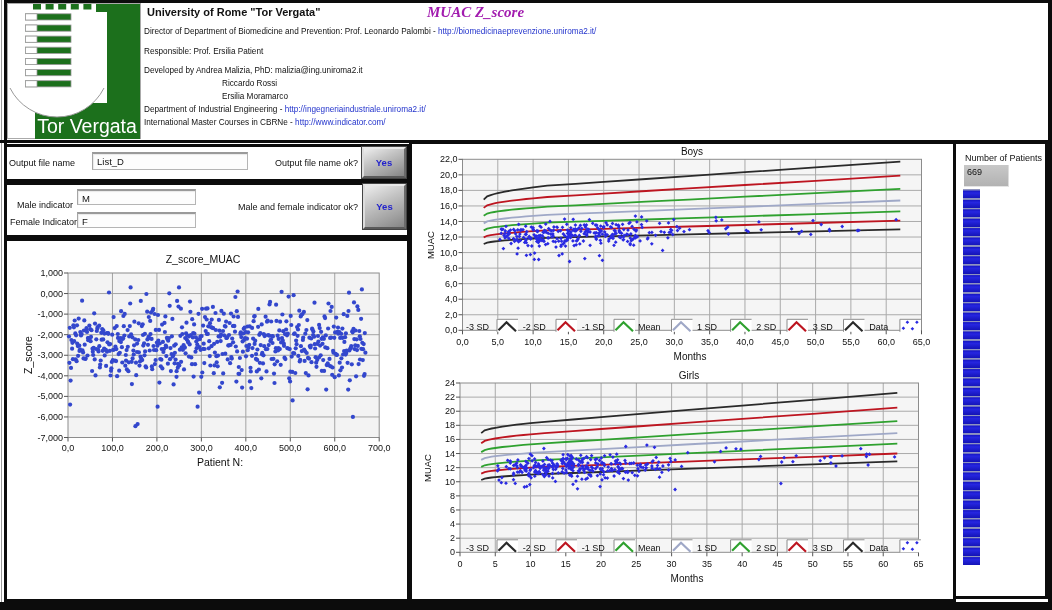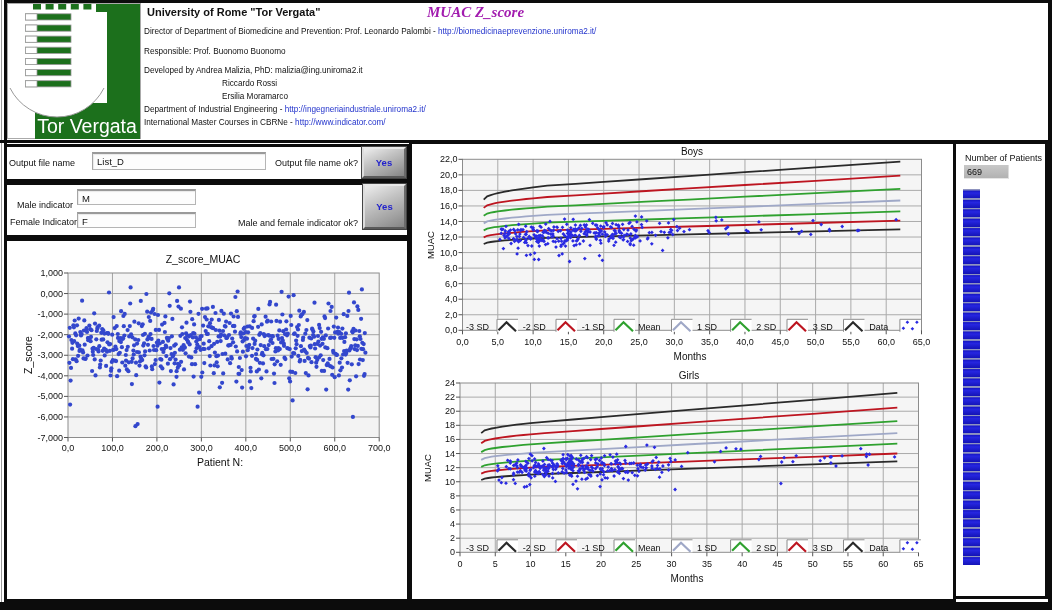--- a/index.html
+++ b/index.html
@@ -55,50 +55,50 @@
       <rect x="18.5" y="66.5" width="11.5" height="6.2" fill="#fff" stroke="#999" stroke-width="0.8"></rect>
     </g>
     <g>
       <rect x="18.5" y="77.7" width="45.5" height="6.2" fill="#1c701c" stroke="#999" stroke-width="0.8"></rect>
       <rect x="18.5" y="77.7" width="11.5" height="6.2" fill="#fff" stroke="#999" stroke-width="0.8"></rect>
     </g>
 <text x="80" y="130" text-anchor="middle" style="font-size:19.5px;fill:#fff;font-family:'Liberation Sans',sans-serif">Tor Vergata</text>
 </svg>
 <div class="lbl" style="left:147px;top:6px;font-size:11px;font-weight:bold">University of Rome "Tor Vergata"</div>
 <div class="lbl" style="left:144px;top:27px;font-size:8.2px">Director of Department of Biomedicine and Prevention: Prof. Leonardo Palombi - <a class="lk">http://biomedicinaeprevenzione.uniroma2.it/</a></div>
-<div class="lbl" style="left:144px;top:47px;font-size:8.2px">Responsible: Prof. Buonomo Buonomo</div>
+<div class="lbl" style="left:144px;top:47px;font-size:8.2px">Responsible: Prof. Ersilia Patient</div>
 <div class="lbl" style="left:144px;top:66px;font-size:8.2px">Developed by Andrea Malizia, PhD: malizia@ing.uniroma2.it</div>
 <div class="lbl" style="left:222px;top:79px;font-size:8.2px">Riccardo Rossi</div>
 <div class="lbl" style="left:222px;top:92px;font-size:8.2px">Ersilia Moramarco</div>
 <div class="lbl" style="left:144px;top:105px;font-size:8.2px">Department of Industrial Engineering - <a class="lk">http://ingegneriaindustriale.uniroma2.it/</a></div>
 <div class="lbl" style="left:144px;top:118px;font-size:8.2px">International Master Courses in CBRNe - <a class="lk">http://www.indicator.com/</a></div>
 <div class="lbl" style="left:427px;top:4px;font-size:15px;font-weight:bold;font-style:italic;font-family:'Liberation Serif',serif;color:#a21caf">MUAC Z_score</div>
 
 <div class="box" style="left:4px;top:144px;width:406px;height:38px"></div>
 <div class="box" style="left:4px;top:182px;width:406px;height:56px"></div>
 <div class="box" style="left:4px;top:238px;width:406px;height:364px"></div>
 <div class="box" style="left:409px;top:141px;width:547px;height:461px"></div>
 <div class="box" style="left:953px;top:141px;width:95px;height:458px"></div>
 
 <div class="lbl" style="left:9px;top:158px">Output file name</div>
-<div class="tf" style="left:92px;top:152px;width:174px;height:18px">
+<div class="tf" style="left:92px;top:152px;width:156px;height:18px">
     <span>List_D</span>
   </div>
 <div class="lbl" style="right:694px;top:158px">Output file name ok?</div>
 <div class="btn" style="left:362px;top:146.5px;width:44px;height:31px">Yes</div>
 
 <div class="lbl" style="left:17px;top:200px">Male indicator</div>
 <div class="tf" style="left:77px;top:189px;width:119px;height:16px">
     <span>M</span>
   </div>
 <div class="lbl" style="left:10px;top:217px">Female Indicator</div>
 <div class="tf" style="left:77px;top:212px;width:119px;height:16px">
     <span>F</span>
   </div>
-<div class="lbl" style="right:694px;top:218px">Male and female indicator ok?</div>
+<div class="lbl" style="right:694px;top:202px">Male and female indicator ok?</div>
 <div class="btn" style="left:363px;top:184px;width:43px;height:45px">Yes</div>
 
 <svg width="402" height="360" viewBox="0 0 402 360" style="position:absolute;left:6.0px;top:240.0px">
 <text x="197" y="23" text-anchor="middle" style="font-size:10.5px;fill:#111">Z_score_MUAC</text>
 <rect x="62.0" y="33.0" width="311.2" height="164.5" fill="#f3f3f3" stroke="none"></rect>
 <g stroke="#a3a3a3" stroke-width="1">
       <line x1="62.0" y1="53.56" x2="373.2" y2="53.56"></line>
       <line x1="62.0" y1="74.12" x2="373.2" y2="74.12"></line>
       <line x1="62.0" y1="94.69" x2="373.2" y2="94.69"></line>
       <line x1="62.0" y1="115.25" x2="373.2" y2="115.25"></line>
@@ -1076,15 +1076,15 @@
     <rect x="431.5" y="396.3" width="21" height="13" fill="#fff"></rect>
     <path d="M431.5 409.3 V396.8 H452.5" fill="none" stroke="#8c8c8c" stroke-width="1"></path>
     <path d="M433.0 407.8 L441.0 399.8 L450.5 408.8" fill="none" stroke="#2a2a2a" stroke-width="2.2"></path>
     <text x="457.2" y="407.8" style="font-size:9px;fill:#111">Data</text>
     <rect x="487.9" y="396.3" width="21" height="13" fill="#fff"></rect>
     <path d="M487.9 409.3 V396.8 H508.9" fill="none" stroke="#8c8c8c" stroke-width="1"></path>
     <path d="M495.4 398.0l1.8 1.8-1.8 1.8-1.8-1.8zM504.9 398.0l1.8 1.8-1.8 1.8-1.8-1.8zM491.4 404.0l1.8 1.8-1.8 1.8-1.8-1.8zM500.4 404.5l1.8 1.8-1.8 1.8-1.8-1.8z" fill="#2a2ae2"></path>
   </svg>
 
 <div class="lbl" style="left:965px;top:153px">Number of Patients</div>
-<div class="abs" style="left:964px;top:165px;width:45px;height:14px;background:linear-gradient(180deg,#c8c8c8,#b2b2b2);border-right:1px solid #ddd;border-bottom:1px solid #e5e5e5">
+<div class="abs" style="left:964px;top:165px;width:45px;height:22px;background:linear-gradient(180deg,#c8c8c8,#b2b2b2);border-right:1px solid #ddd;border-bottom:1px solid #e5e5e5">
     <span style="position:absolute;left:3px;top:2px;font-size:9px;color:#111">669</span>
   </div>
 <div style="position:absolute;left:963px;top:189px;width:17px;height:376px;background:repeating-linear-gradient(180deg,#8f94bf 0px,#8f94bf 1px,#1818c8 2px,#2626e0 4px,#1414b8 9.4px)"></div>
 </body></html>

